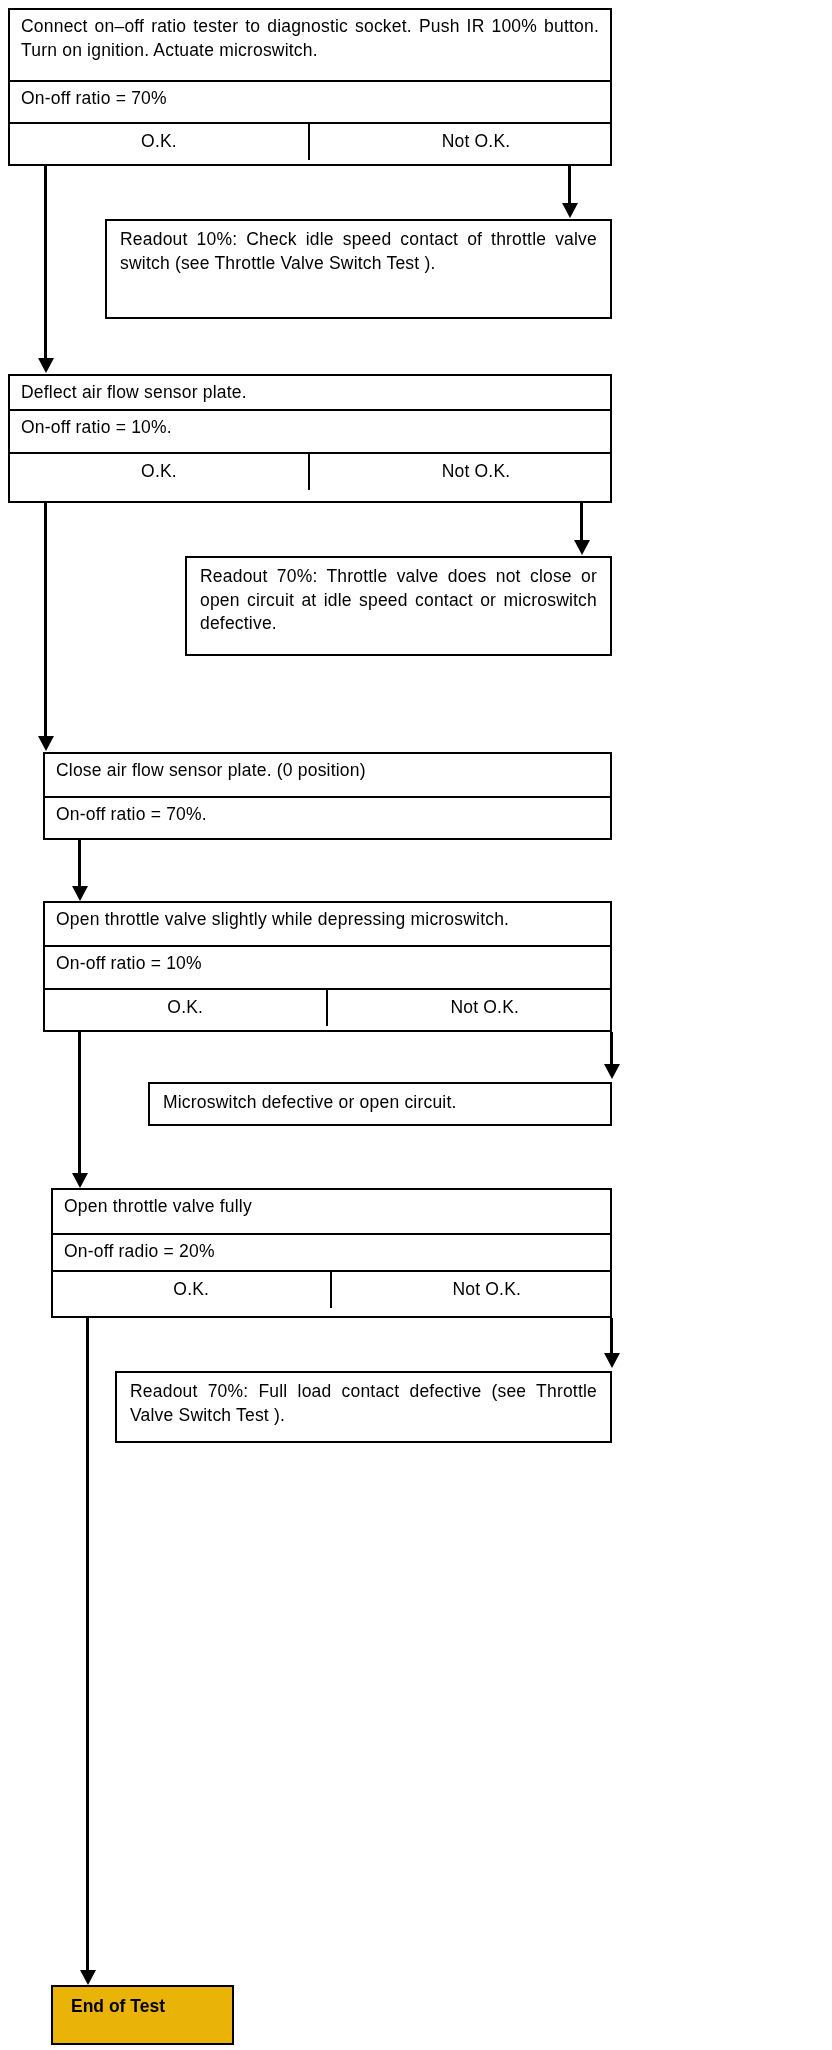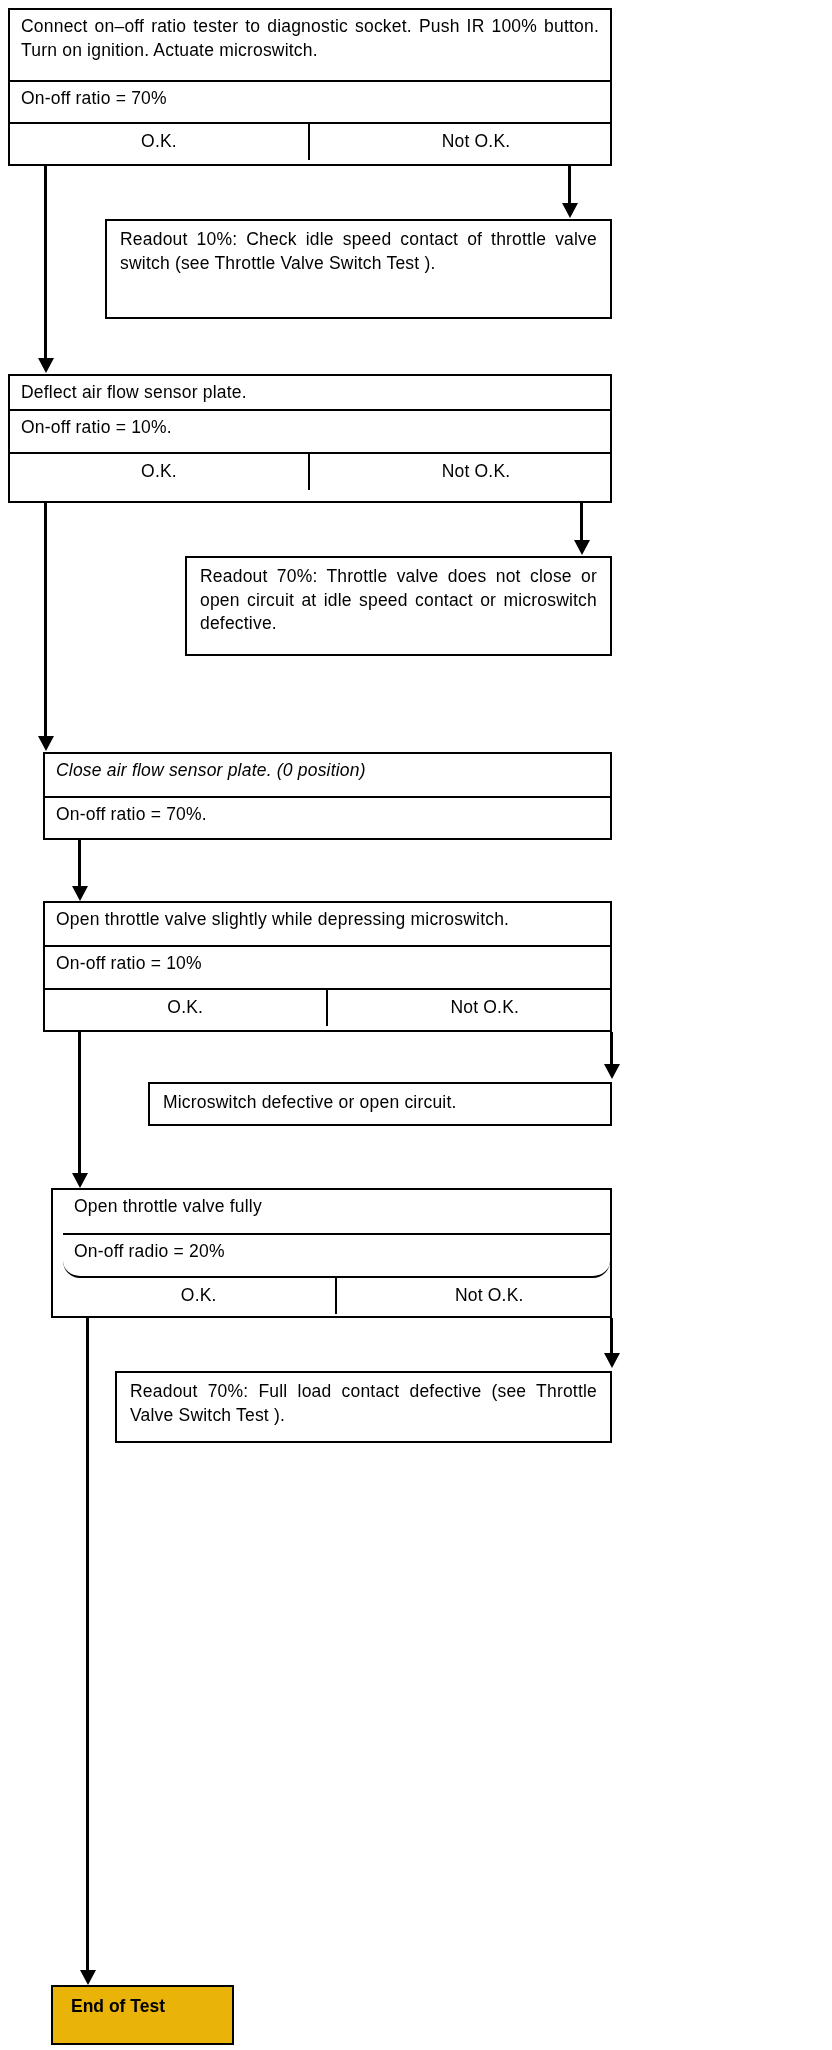--- a/index.html
+++ b/index.html
@@ -129,21 +129,21 @@
   <div class="vline" style="left:580px; top:503px; height:46px;"></div>
   <div class="arrowhead" style="left:574px; top:540px;"></div>
 
   <div class="box note" style="left:185px; top:556px; width:427px; height:100px;">
     <div class="row last" style="height:100%;">
       <div class="cell just">Readout 70%:   Throttle valve does not close or open circuit at idle speed contact or microswitch defective.</div>
     </div>
   </div>
 
   <div class="box" style="left:43px; top:752px; width:569px; height:88px;">
-    <div class="row" style="height:44px;font-style:italic;">
+    <div class="row" style="height:44px;">
       <div class="cell">Close air flow sensor plate. (0 position)</div>
     </div>
     <div class="row last" style="height:42px;">
       <div class="cell">On-off ratio = 70%.</div>
     </div>
   </div>
 
   <div class="vline" style="left:78px; top:840px; height:51px;"></div>
   <div class="arrowhead" style="left:72px; top:886px;"></div>
 
@@ -165,25 +165,25 @@
 
   <div class="vline" style="left:610px; top:1032px; height:41px;"></div>
   <div class="arrowhead" style="left:604px; top:1064px;"></div>
 
   <div class="box note" style="left:148px; top:1082px; width:464px; height:44px;">
     <div class="row last" style="height:100%;">
       <div class="cell">Microswitch defective or open circuit.</div>
     </div>
   </div>
 
-  <div class="box" style="left:51px; top:1188px; width:561px; height:130px;padding-left:10px;">
+  <div class="box" style="left:51px; top:1188px; width:561px; height:130px;">
     <div class="row" style="height:45px;">
       <div class="cell">Open throttle valve fully</div>
     </div>
-    <div class="row" style="height:43px;border-radius:17px;">
+    <div class="row" style="height:37px;">
       <div class="cell">On-off radio = 20%</div>
     </div>
     <div class="row last split" style="height:38px;">
       <div class="half left">O.K.</div>
       <div class="half">Not O.K.</div>
     </div>
   </div>
 
   <div class="vline" style="left:86px; top:1318px; height:655px;"></div>
   <div class="arrowhead" style="left:80px; top:1970px;"></div>

